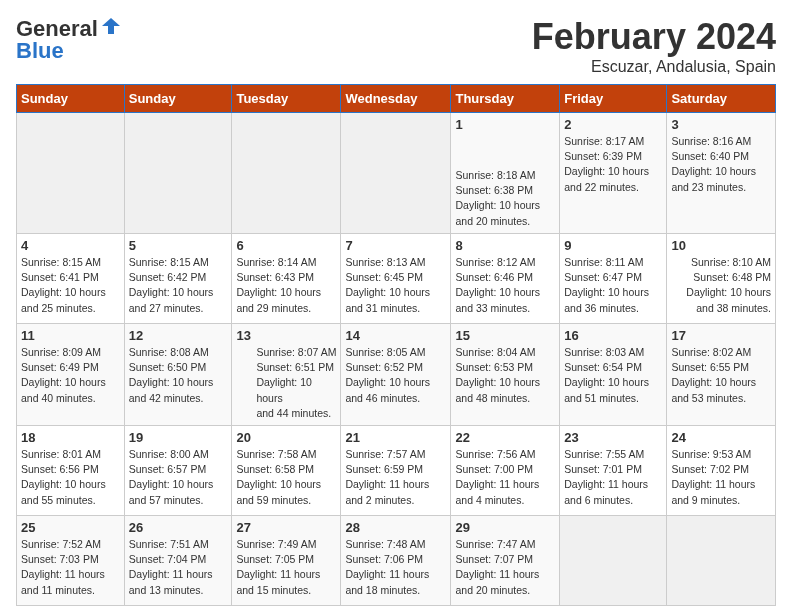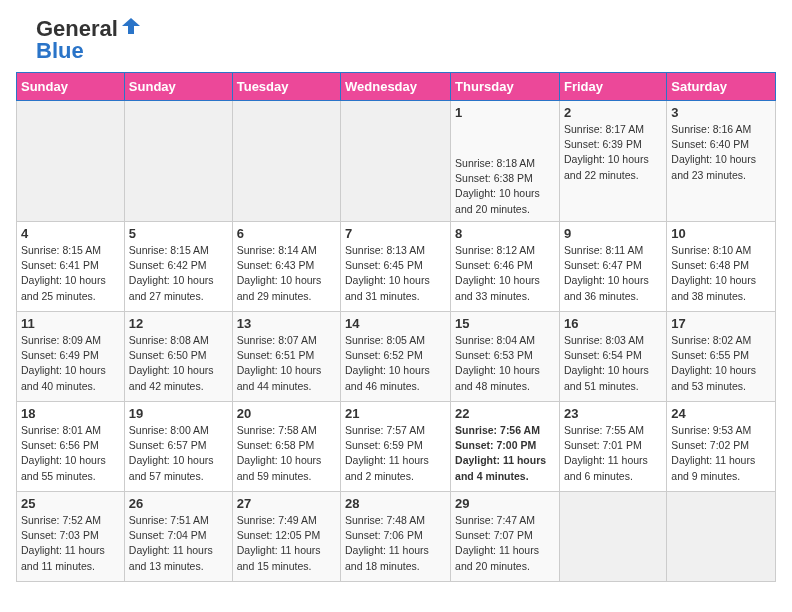--- a/index.html
+++ b/index.html
@@ -13,41 +13,40 @@
     .header-area {
       display: flex;
       justify-content: space-between;
       align-items: flex-start;
       margin-bottom: 8px;
     }
     .logo {
       display: flex;
       flex-direction: column;
       align-items: flex-start;
-      margin-left: 20px;
     }
     .title-area {
       text-align: right;
     }
     .month-year {
       font-size: 36px;
       font-weight: bold;
       color: #333;
     }
     .location {
       font-size: 16px;
       color: #333;
     }
     .calendar {
       width: 100%;
       border-collapse: collapse;
       font-size: 11px;
     }
     .calendar thead tr th {
-      background: #ec4899;
+      background: #c2410c;
       color: #fff;
       padding: 6px 4px;
       text-align: left;
       font-size: 13px;
       border: 1px solid #2a74c8;
     }
     .calendar tbody tr td {
       border: 1px solid #ccc;
       vertical-align: top;
       padding: 4px;
@@ -81,20 +80,24 @@
 <div class="header-area">
   <div class="logo">
     <div style="display:flex; align-items:center; gap:2px;">
       <span style="font-size:22px; font-weight:bold; color:#333;">General</span>
       <svg width="22" height="22" viewBox="0 0 22 22" style="margin-top:-4px;">
         <polygon points="11,2 20,10 14,10 14,18 8,18 8,10 2,10" fill="#2a74c8"></polygon>
       </svg>
     </div>
     <span style="font-size:22px; font-weight:bold; color:#2a74c8; margin-top:-4px;">Blue</span>
   </div>
+  <div class="title-area">
+    <div class="month-year">February 2024</div>
+    <div class="location">Escuzar, Andalusia, Spain</div>
+  </div>
 </div>
 
 <table class="calendar">
   <thead>
     <tr>
     <th>Sunday</th>
         <th>Sunday</th>
         <th>Tuesday</th>
         <th>Wednesday</th>
         <th>Thursday</th>
@@ -168,21 +171,21 @@
         </td>
         <td>
           <div class="day-number">9</div>
           <div class="day-info" style="white-space: pre-line;">Sunrise: 8:11 AM
 Sunset: 6:47 PM
 Daylight: 10 hours
 and 36 minutes.</div>
         </td>
         <td>
           <div class="day-number">10</div>
-          <div class="day-info" style="white-space: pre-line;">Sunrise: 8:10 AM
+          <div class="day-info" style="white-space: pre-line; text-align: right;">Sunrise: 8:10 AM
 Sunset: 6:48 PM
 Daylight: 10 hours
 and 38 minutes.</div>
         </td>
       </tr>
       <tr>
         <td>
           <div class="day-number">11</div>
           <div class="day-info" style="white-space: pre-line;">Sunrise: 8:09 AM
 Sunset: 6:49 PM
@@ -191,21 +194,21 @@
         </td>
         <td>
           <div class="day-number">12</div>
           <div class="day-info" style="white-space: pre-line;">Sunrise: 8:08 AM
 Sunset: 6:50 PM
 Daylight: 10 hours
 and 42 minutes.</div>
         </td>
         <td>
           <div class="day-number">13</div>
-          <div class="day-info" style="white-space: pre-line;">Sunrise: 8:07 AM
+          <div class="day-info" style="white-space: pre-line; margin-left: 20px;">Sunrise: 8:07 AM
 Sunset: 6:51 PM
 Daylight: 10 hours
 and 44 minutes.</div>
         </td>
         <td>
           <div class="day-number">14</div>
           <div class="day-info" style="white-space: pre-line;">Sunrise: 8:05 AM
 Sunset: 6:52 PM
 Daylight: 10 hours
 and 46 minutes.</div>
@@ -256,21 +259,21 @@
         </td>
         <td>
           <div class="day-number">21</div>
           <div class="day-info" style="white-space: pre-line;">Sunrise: 7:57 AM
 Sunset: 6:59 PM
 Daylight: 11 hours
 and 2 minutes.</div>
         </td>
         <td>
           <div class="day-number">22</div>
-          <div class="day-info" style="white-space: pre-line; font-weight: bold;">Sunrise: 7:56 AM
+          <div class="day-info" style="white-space: pre-line;">Sunrise: 7:56 AM
 Sunset: 7:00 PM
 Daylight: 11 hours
 and 4 minutes.</div>
         </td>
         <td>
           <div class="day-number">23</div>
           <div class="day-info" style="white-space: pre-line;">Sunrise: 7:55 AM
 Sunset: 7:01 PM
 Daylight: 11 hours
 and 6 minutes.</div>
@@ -294,21 +297,21 @@
         <td>
           <div class="day-number">26</div>
           <div class="day-info" style="white-space: pre-line;">Sunrise: 7:51 AM
 Sunset: 7:04 PM
 Daylight: 11 hours
 and 13 minutes.</div>
         </td>
         <td>
           <div class="day-number">27</div>
           <div class="day-info" style="white-space: pre-line;">Sunrise: 7:49 AM
-Sunset: 12:05 PM
+Sunset: 7:05 PM
 Daylight: 11 hours
 and 15 minutes.</div>
         </td>
         <td>
           <div class="day-number">28</div>
           <div class="day-info" style="white-space: pre-line;">Sunrise: 7:48 AM
 Sunset: 7:06 PM
 Daylight: 11 hours
 and 18 minutes.</div>
         </td>

